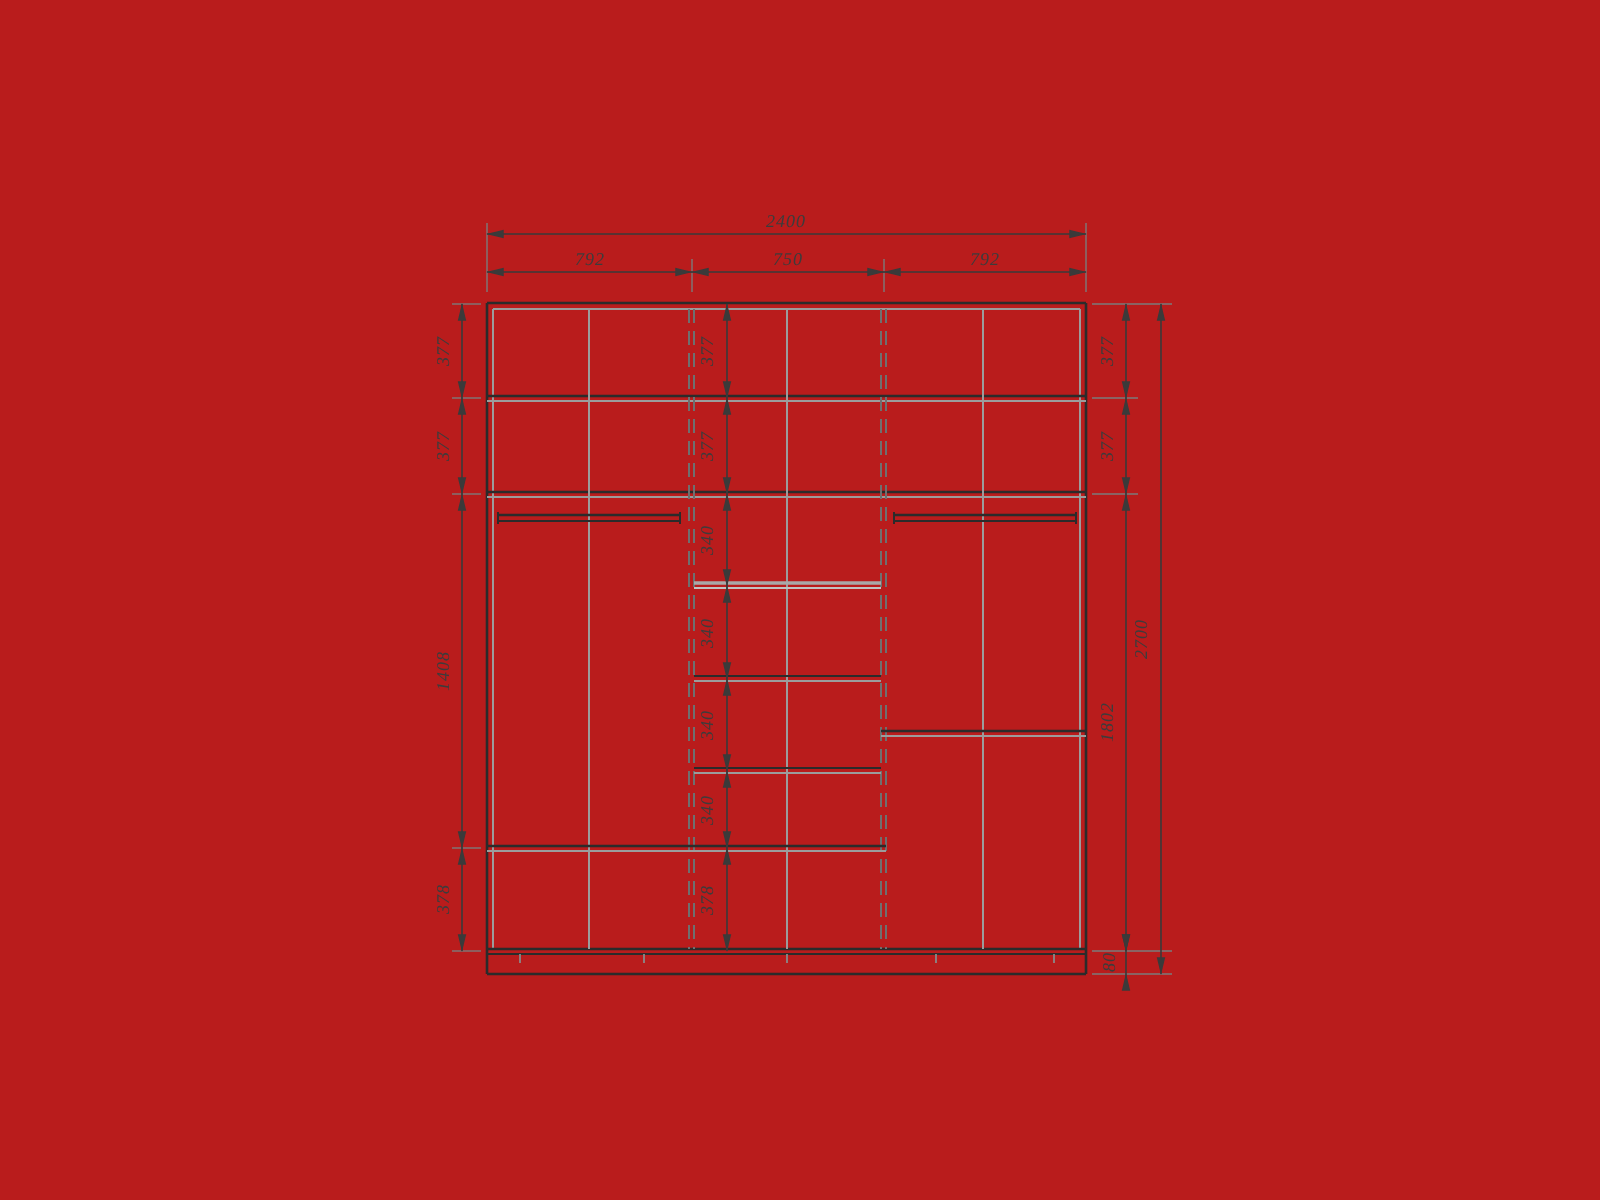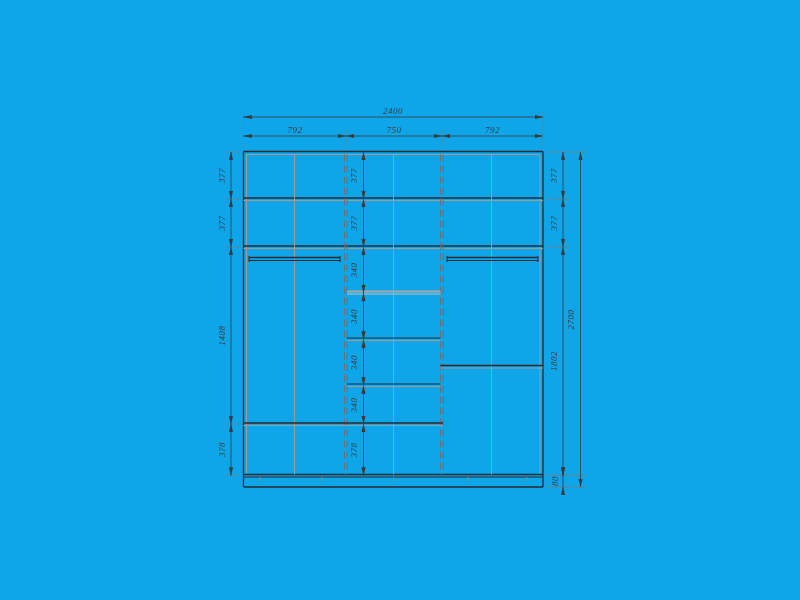--- a/index.html
+++ b/index.html
@@ -1,16 +1,16 @@
 <!DOCTYPE html>
 <html><head>
 <meta charset="utf-8">
 <style>
   html,body{margin:0;padding:0;background:#ffffff;}
-  .page{position:relative;width:800px;height:600px;background:#0ea5e9;overflow:hidden;
+  .page{position:relative;width:800px;height:600px;background:#b91c1c;overflow:hidden;
         font-family:"Liberation Sans",sans-serif;}
   svg{position:absolute;left:0;top:0;}
   .s1{stroke:#2b2b2b;stroke-width:1.3;fill:none;}
   .s2{stroke:#2b2b2b;stroke-width:1;fill:none;}
   .g1{stroke:#9c9c9c;stroke-width:1;fill:none;}
   .g2{stroke:#c2c2c2;stroke-width:1;fill:none;}
   .gt{stroke:#a9a9a9;stroke-width:1.8;fill:none;}
   .divider{stroke:#6f6f6f;stroke-width:1;fill:none;stroke-dasharray:7 4;}
   .dim{stroke:#3a3a3a;stroke-width:0.8;fill:none;}
   .ext{stroke:#7b7b7b;stroke-width:0.7;fill:none;}

